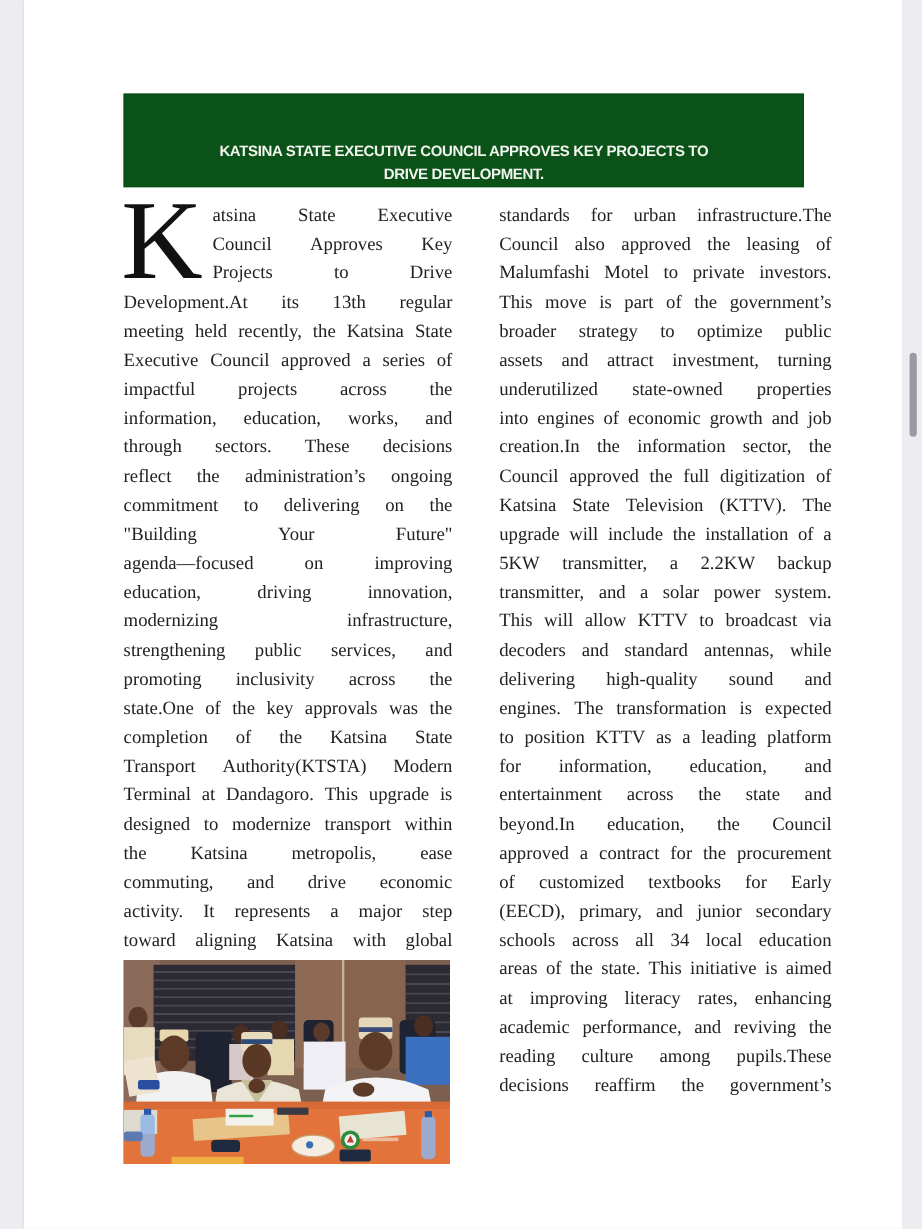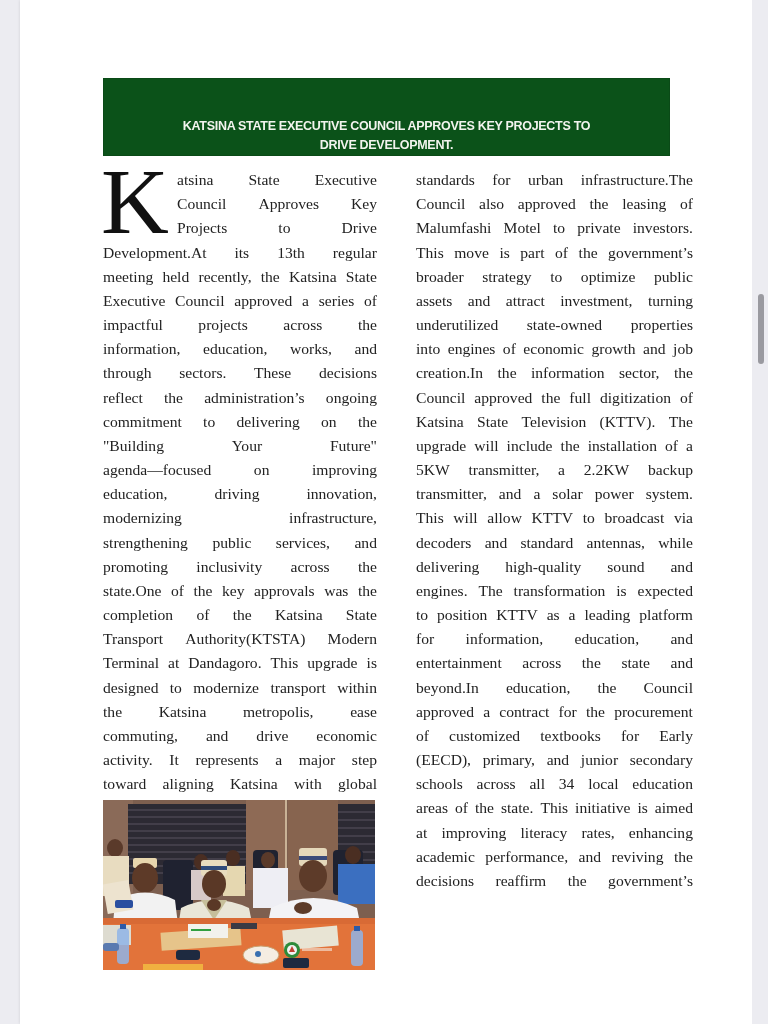--- a/index.html
+++ b/index.html
@@ -610,20 +610,26 @@
         <span>enhancing</span>
       </span>
     <span class="line line-wrap">
         <span>academic</span>
         <span>performance,</span>
         <span>and</span>
         <span>reviving</span>
         <span>the</span>
       </span>
     <span class="line line-wrap">
+        <span>reading</span>
+        <span>culture</span>
+        <span>among</span>
+        <span>pupils.These</span>
+      </span>
+    <span class="line line-wrap">
         <span>decisions</span>
         <span>reaffirm</span>
         <span>the</span>
         <span>government’s</span>
       </span>
   </div>
 
 </div>
 
 <div class="scrollbar-track">

